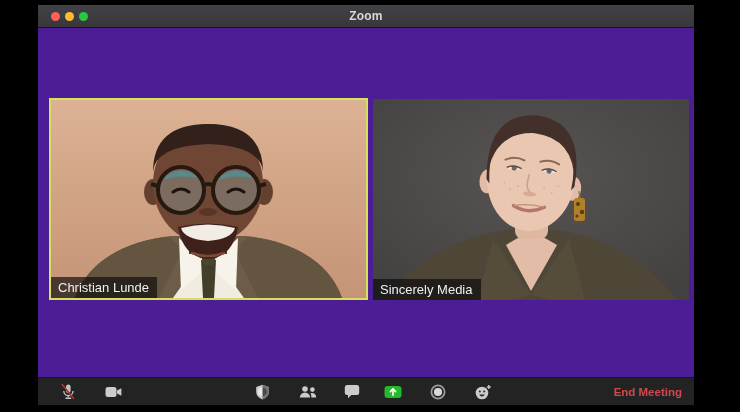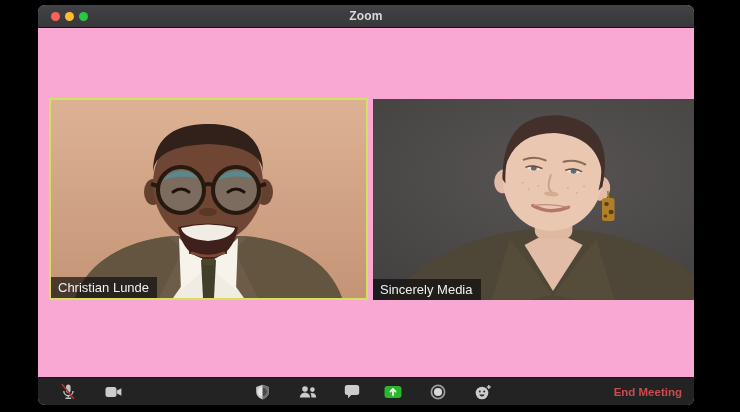--- a/index.html
+++ b/index.html
@@ -2,41 +2,41 @@
 <html style="--active-speaker-border: #d3e15c; --end-meeting-red: #cf4a4f; --share-screen-green: #27b82d; --traffic-red: #ff5f57; --traffic-yellow: #febc2e; --traffic-green: #28c840; --icon-gray: #c9c9c9;"><head>
 <meta charset="utf-8">
 <style>
   html,body{margin:0;padding:0;}
   body{
     width:740px;height:412px;background:#000;overflow:hidden;position:relative;
     font-family:"Liberation Sans",sans-serif;
   }
   .window{
     position:absolute;left:38px;top:5px;width:656px;height:400px;
-    background:#f9a8d4;border-radius:7px;overflow:hidden;
+    background:#4c1d95;border-radius:1px;overflow:hidden;
     box-shadow:0 8px 30px rgba(0,0,0,.8);
   }
   
   .titlebar{
     position:absolute;left:0;top:0;right:0;height:22px;
     background:linear-gradient(#424246,#38383b);
     border-bottom:1px solid #141414;
     display:flex;align-items:center;justify-content:center;
   }
   .titlebar .title{font-size:12px;font-weight:700;color:#d9d9da;letter-spacing:.2px;}
   .lights{position:absolute;left:13px;top:0;height:22px;display:flex;align-items:center;gap:5px;}
   .light{width:9px;height:9px;border-radius:50%;}
   .light.red{background:var(--traffic-red,#ff5f57);}
   .light.yellow{background:var(--traffic-yellow,#febc2e);}
   .light.green{background:var(--traffic-green,#28c840);}
   
   .tile{position:absolute;overflow:hidden;background:#2a2a2a;}
   .tile.active{border:2px solid var(--active-speaker-border,#d3e15c);}
   .tile-left{left:11px;top:93px;width:315px;height:198px;}
-  .tile-right{left:335px;top:94px;width:316px;height:201px;padding-left:44px;}
+  .tile-right{left:335px;top:94px;width:316px;height:201px;}
   .feed{position:absolute;inset:0;width:100%;height:100%;}
   .name-badge{
     position:absolute;left:0;bottom:0;
     background:rgba(12,12,12,.68);color:#f0f0f0;
     font-size:13px;line-height:1;padding:4px 8px 4px 7px;
     white-space:nowrap;
   }
   
   .toolbar{
     position:absolute;left:0;right:0;bottom:0;height:27px;

